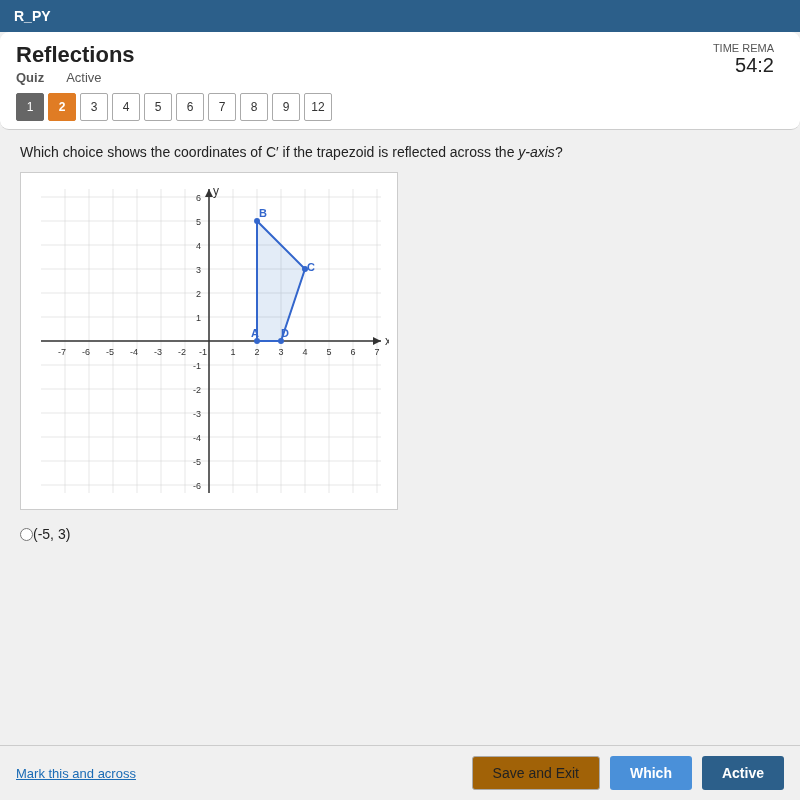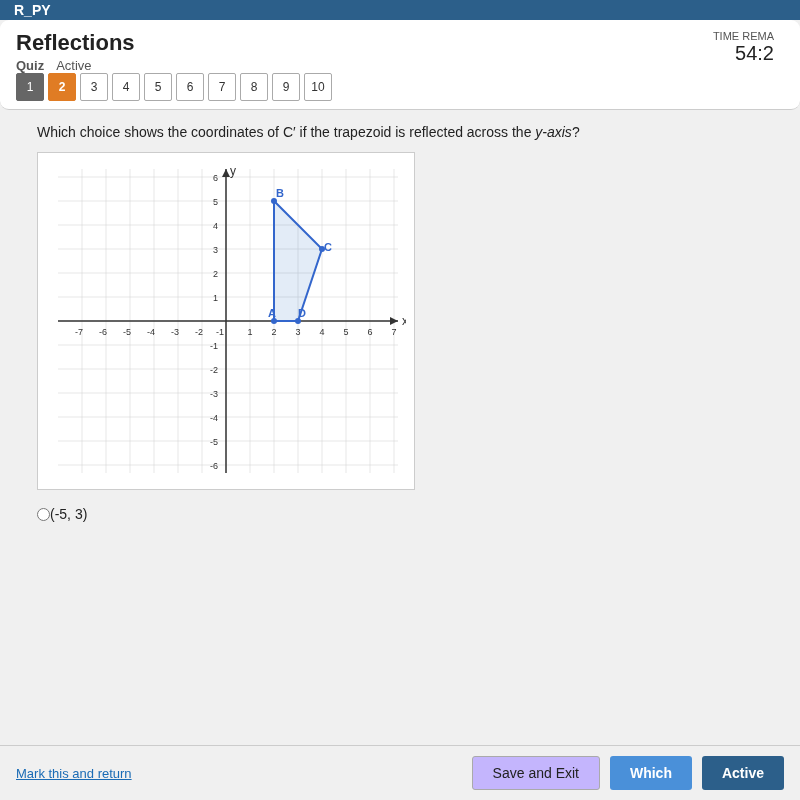--- a/index.html
+++ b/index.html
@@ -13,21 +13,21 @@
       flex-direction: column;
     }
 
     
     .top-bar {
       background: #2c5f8a;
       color: white;
       padding: 8px 14px;
       font-size: 14px;
       font-weight: bold;
-      height: 20px;
+      height: 32px;
       display: flex;
       align-items: center;
     }
 
     
     .main-area {
       background: #f0f0f0;
       flex: 1;
       display: flex;
       flex-direction: column;
@@ -44,22 +44,22 @@
     .page-title {
       font-size: 22px;
       font-weight: bold;
       color: #222;
       margin-bottom: 2px;
     }
 
     .quiz-status-row {
       display: flex;
       align-items: center;
-      gap: 12px;
-      margin-bottom: 0;
+      gap: 22px;
+      margin-bottom: 8px;
     }
 
     .quiz-label {
       font-size: 13px;
       color: #555;
       font-weight: bold;
     }
 
     .active-badge {
       font-size: 13px;
@@ -106,21 +106,21 @@
     }
 
     .timer-value {
       font-size: 20px;
       font-weight: normal;
       color: #222;
     }
 
     
     .content {
-      padding: 14px 37px;
+      padding: 14px 20px;
       flex: 1;
       overflow: auto;
     }
 
     .question-text {
       font-size: 14px;
       color: #222;
       margin-bottom: 12px;
     }
 
@@ -172,21 +172,21 @@
       cursor: pointer;
     }
 
     .footer-right {
       margin-left: auto;
       display: flex;
       gap: 10px;
     }
 
     .btn-save {
-      background: #c4b5fd;
+      background: #a16207;
       border: 1px solid #aaa;
       padding: 8px 20px;
       font-size: 14px;
       cursor: pointer;
       border-radius: 3px;
       color: #222;
     }
 
     .btn-next {
       background: #4a90d9;
@@ -238,21 +238,21 @@
         <div class="question-nav">
           <div class="q-btn current">1</div>
           <div class="q-btn active">2</div>
           <div class="q-btn">3</div>
           <div class="q-btn">4</div>
           <div class="q-btn">5</div>
           <div class="q-btn">6</div>
           <div class="q-btn">7</div>
           <div class="q-btn">8</div>
           <div class="q-btn">9</div>
-          <div class="q-btn">10</div>
+          <div class="q-btn">12</div>
         </div>
       </div>
       <div class="header-right">
         <span class="timer-label">TIME REMA</span>
         <span class="timer-value">54:2</span>
       </div>
     </div>
   </div>
 
   <div class="content">
@@ -350,21 +350,21 @@
     </div>
 
     
     <div class="answer-option">
       <input type="radio" name="answer" style="">
       <span>(-5, 3)</span>
     </div>
   </div>
 
   <div class="footer">
-    <a class="mark-return-link">Mark this and return</a>
+    <a class="mark-return-link">Mark this and across</a>
     <div class="footer-right">
       <button class="btn-save">Save and Exit</button>
       <button class="btn-next">Which</button>
       <button class="btn-submit">Active</button>
     </div>
   </div>
 
 </div>
 
 </body></html>

